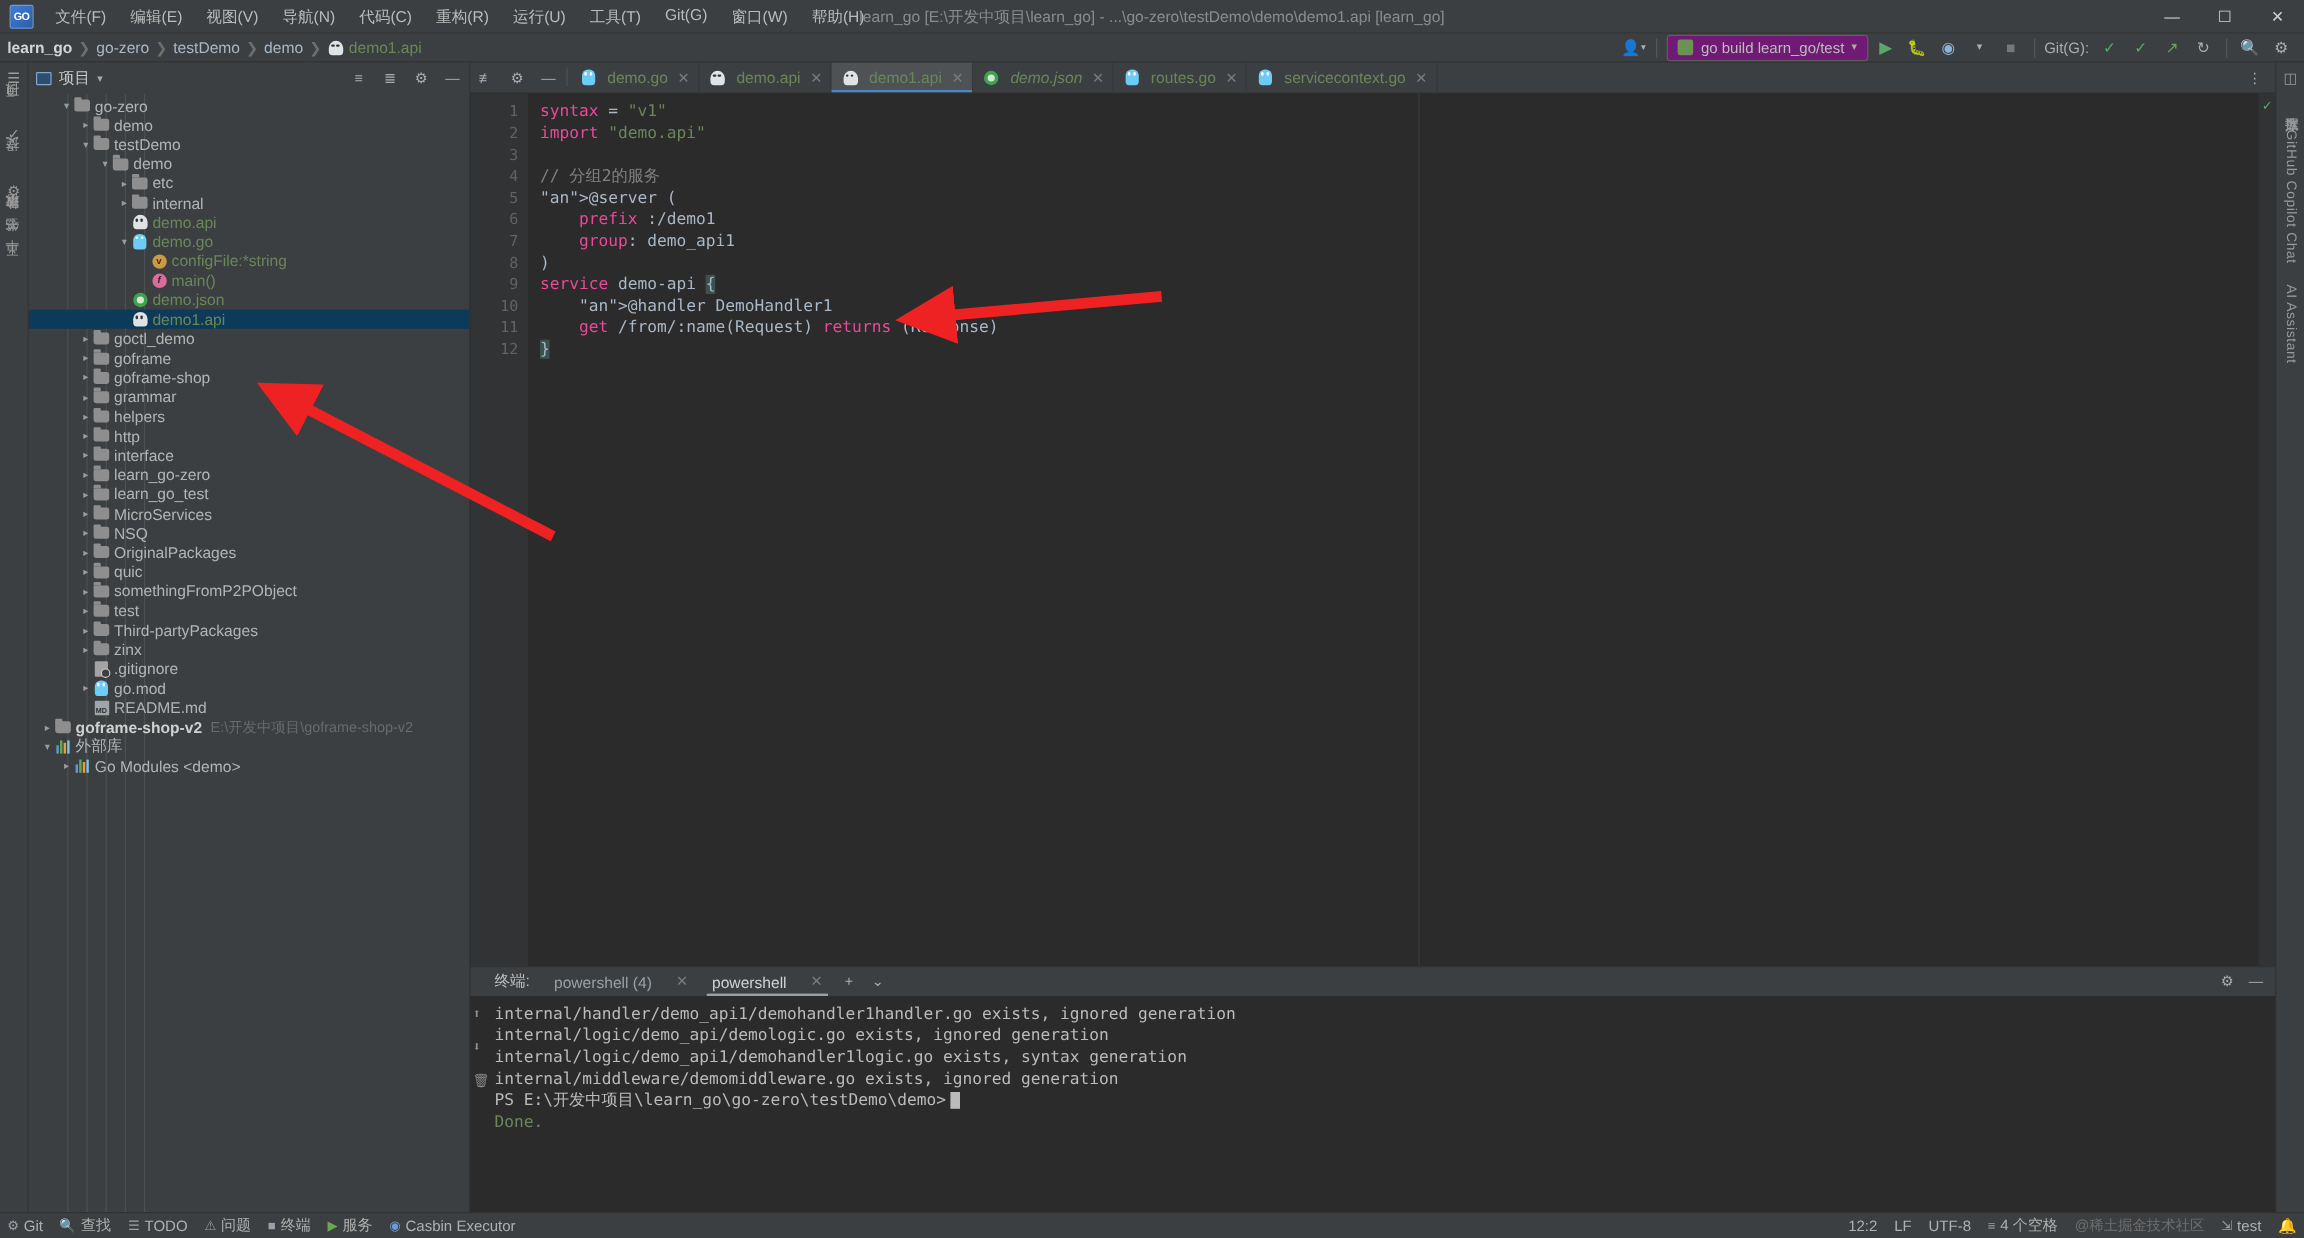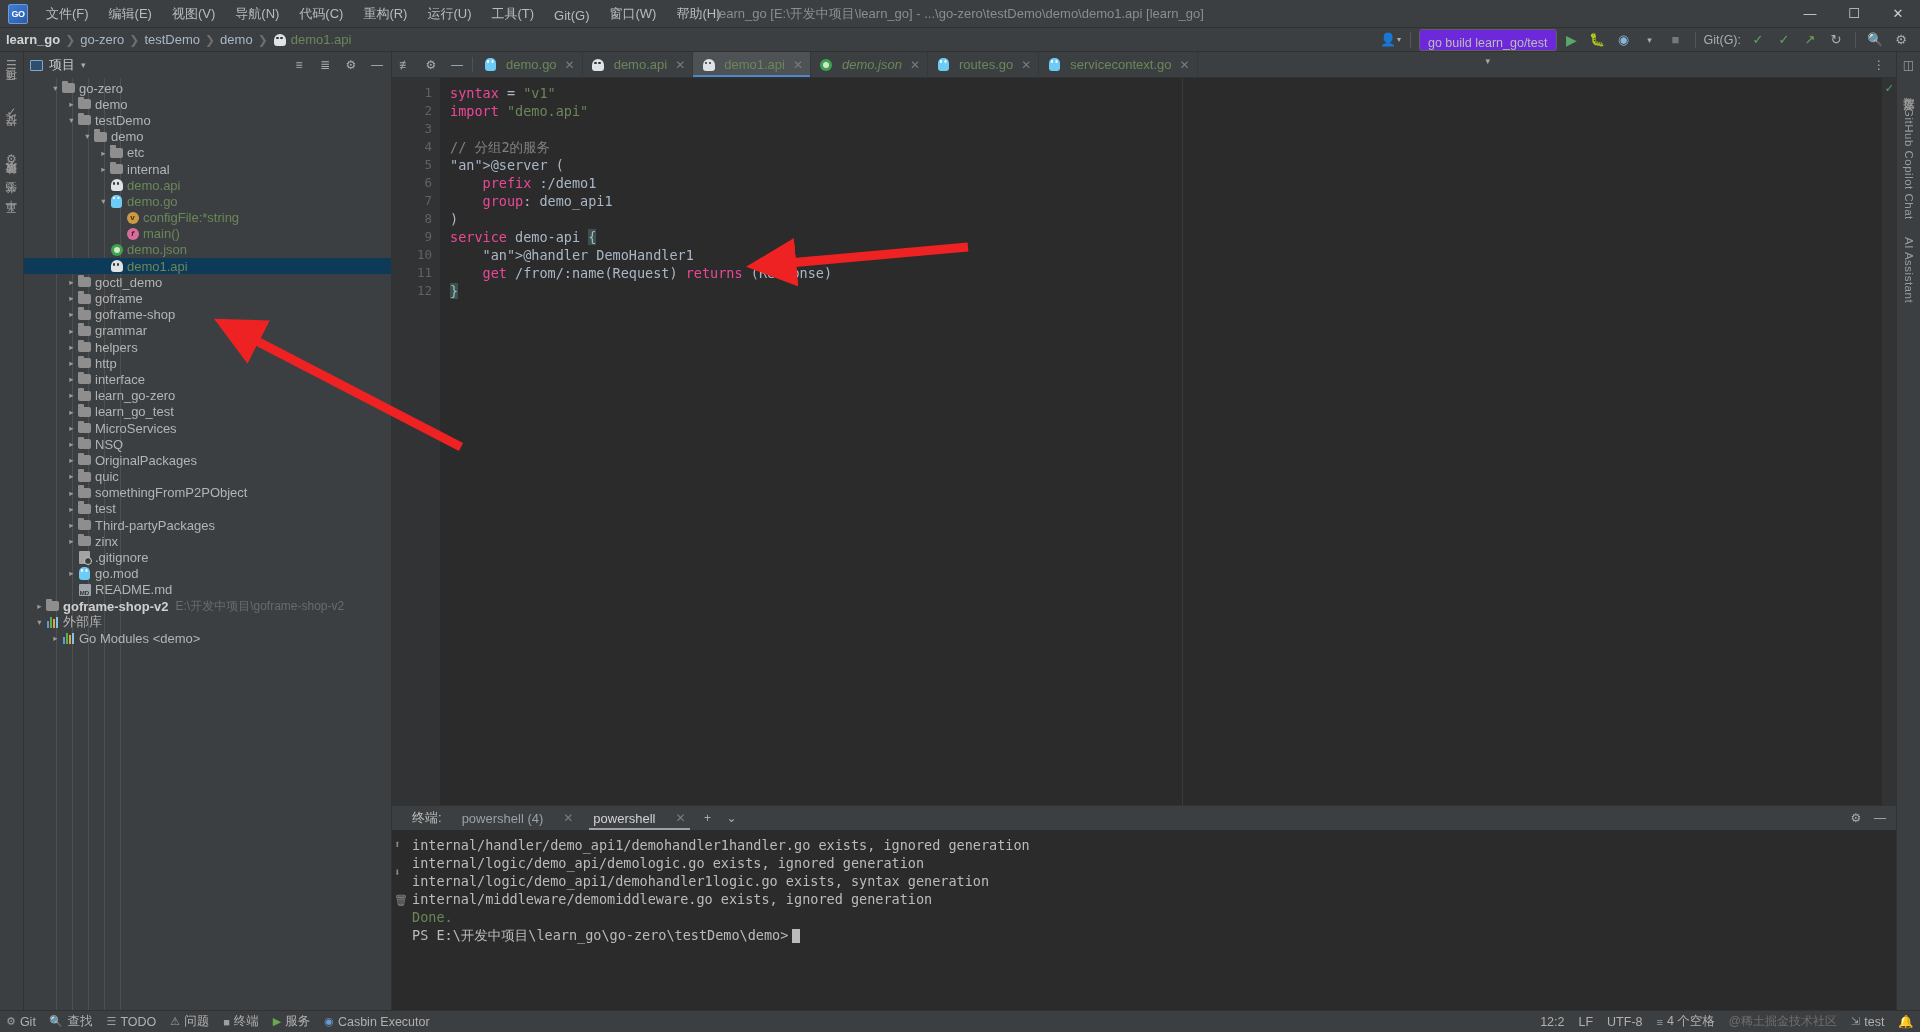--- a/index.html
+++ b/index.html
@@ -18,21 +18,21 @@
     height: 28px; background:#3c3f41; display:flex; align-items:center;
     border-bottom:1px solid #323232; flex:0 0 28px; position:relative;
   }
   .logo {
     width:20px; height:20px; margin-left:8px; margin-right:8px;
     background:linear-gradient(135deg,#3d7dd8,#2d5ca8);
     border:1px solid #6a9bd8; border-radius:2px;
     color:#fff; font-size:9px; font-weight:bold; display:flex; align-items:center; justify-content:center;
     letter-spacing:-0.5px;
   }
-  .menu { display:flex; align-items:flex-end; gap:0px; }
+  .menu { display:flex; align-items:flex-start; gap:0px; }
   .menu-item { padding:4px 10px; color:#bbbbbb; font-size:13px; white-space:nowrap; cursor:default; }
   .win-title {
     position:absolute; left:0; right:0; text-align:center;
     color:#8c8c8c; font-size:13px; pointer-events:none;
   }
   .win-controls { margin-left:auto; display:flex; align-items:center; z-index:2; }
   .wc { width:44px; height:28px; display:flex; align-items:center; justify-content:center; color:#cfcfcf; font-size:13px; }
 
   
   .navbar {
@@ -43,21 +43,21 @@
   .crumb.bold { font-weight:bold; color:#d4d4d4; }
   .crumb-sep { color:#6e6e6e; margin:0 5px; font-size:12px; }
   .crumb.file { color:#6a8759; }
   .navbar-right { margin-left:auto; display:flex; align-items:center; gap:4px; padding-right:8px; }
   .icon-btn {
     width:22px; height:22px; display:flex; align-items:center; justify-content:center;
     color:#a9adb2; font-size:13px; border-radius:3px;
   }
   .runcfg {
     display:flex; align-items:center; gap:6px; height:22px; padding:0 8px;
-    border:1px solid #5e6060; border-radius:3px; background:#6d28d9; color:#bcbcbc; font-size:12.5px;flex-direction:column;
+    border:1px solid #5e6060; border-radius:3px; background:#701a75; color:#bcbcbc; font-size:12.5px;
   }
   .runcfg .cfgicon { width:13px; height:13px; background:#6aa84f; border-radius:2px; opacity:.85; }
   .sep-v { width:1px; height:16px; background:#555; margin:0 4px; }
   .play { color:#59a869; font-size:14px; }
   .gitlabel { color:#a9adb2; font-size:12.5px; margin-right:2px; }
   .check { color:#59a869; }
 
   
   .body { flex:1 1 auto; display:flex; min-height:0; }
 
@@ -666,22 +666,22 @@
         <div class="term-body" id="termbody">
           <div class="term-left-icons">
             <span>⬆</span>
             <span>⬇</span>
             <span>🗑</span>
           </div>
             <div class="term-line">internal/handler/demo_api1/demohandler1handler.go exists, ignored generation</div>
             <div class="term-line">internal/logic/demo_api/demologic.go exists, ignored generation</div>
             <div class="term-line">internal/logic/demo_api1/demohandler1logic.go exists, syntax generation</div>
             <div class="term-line">internal/middleware/demomiddleware.go exists, ignored generation</div>
+            <div class="term-line">PS E:\开发中项目\learn_go\go-zero\testDemo\demo&gt;<span class="cursorblk"></span></div>
             <div class="term-line done">Done.</div>
-            <div class="term-line">PS E:\开发中项目\learn_go\go-zero\testDemo\demo&gt;<span class="cursorblk"></span></div>
           </div>
       </div>
     </div>
 
     <div class="rightstrip">
       <span class="stripicon">◫</span>
       <span class="vtab">数据库</span>
       <span class="vtab">GitHub Copilot Chat</span>
       <span class="vtab">AI Assistant</span>
     </div>

